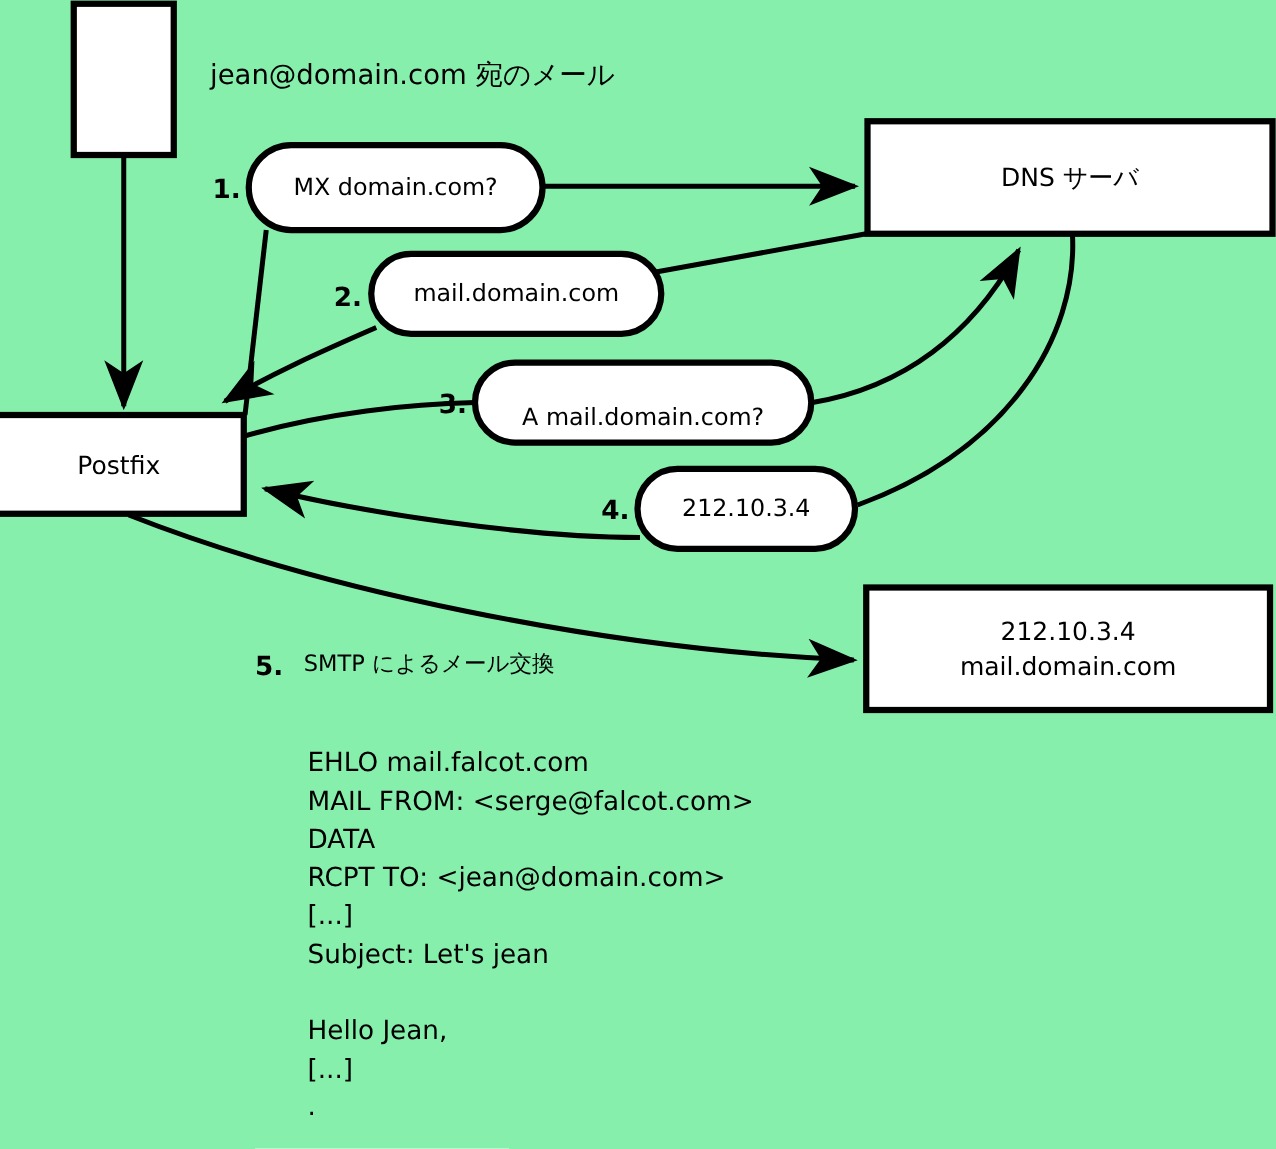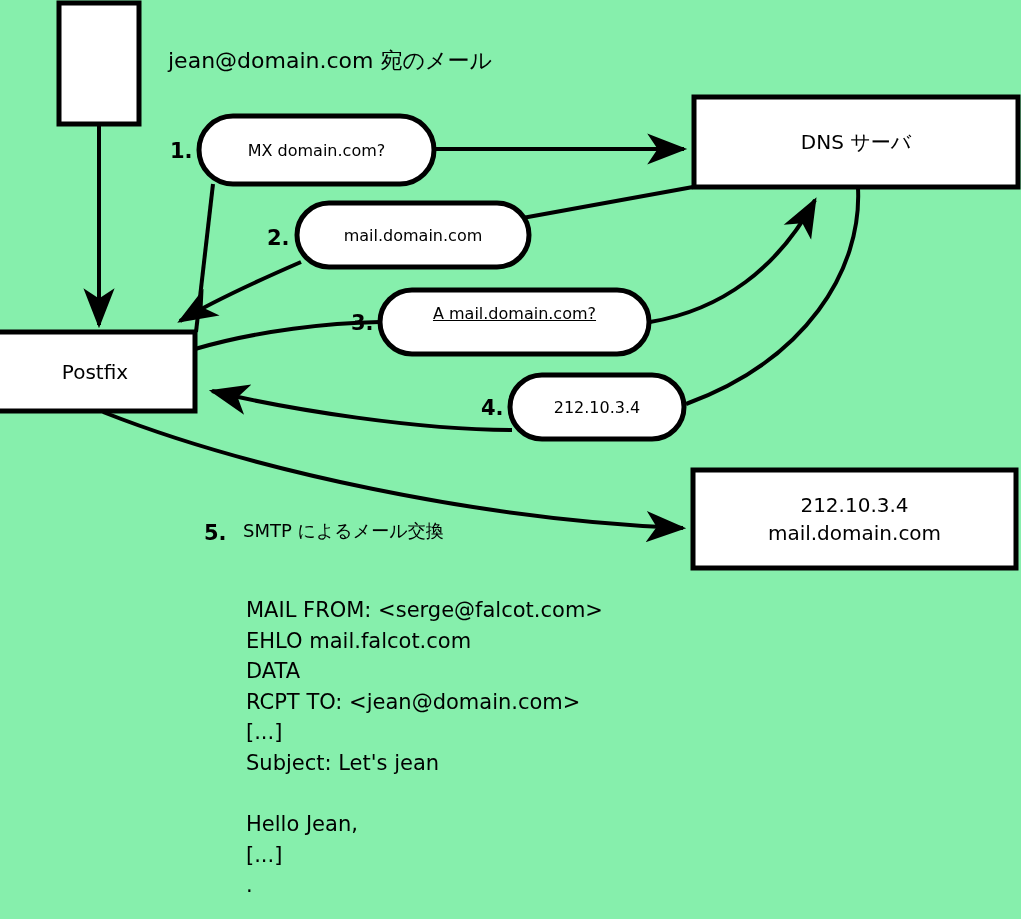--- a/index.html
+++ b/index.html
@@ -40,21 +40,21 @@
     white-space: pre;
   }
   .title-text {
     font-size: 22px;
     letter-spacing: 0px;
   }
   .box-text {
     font-size: 20px;
   }
   .bubble-text {
-    font-size: 16px;
+    font-size: 19px;
   }
   .step-num {
     position: absolute;
     font-size: 21px;
     font-weight: bold;
     white-space: pre;
   }
   .mono-block {
     position: absolute;
     font-size: 21px;
@@ -134,21 +134,21 @@
   <div class="step-num" style="left:351px; top:311px;">3.</div>
 
   <div class="step-num" style="left:481px; top:396px;">4.</div>
 
   <div class="step-num" style="left:204px; top:521px;">5.</div>
 
   <div class="node-text bubble-text" style="left:199px; top:116px; width:235px; height:68px;">MX domain.com?</div>
 
   <div class="node-text bubble-text" style="left:297px; top:203px; width:232px; height:64px;">mail.domain.com</div>
 
-  <div class="node-text bubble-text" style="left:380px; top:281px; width:269px; height:64px;text-decoration:underline;">A mail.domain.com?</div>
+  <div class="node-text bubble-text" style="left:380px; top:302px; width:269px; height:64px;">A mail.domain.com?</div>
 
   <div class="node-text bubble-text" style="left:510px; top:375px; width:174px; height:64px;">212.10.3.4</div>
 
   <div class="step5-label" style="left:243px; top:519px;">SMTP によるメール交換</div>
 
-  <div class="mono-block" style="left:246px; top:595px;"><div>MAIL FROM: &lt;serge@falcot.com&gt;</div><div>EHLO mail.falcot.com</div><div>DATA</div><div>RCPT TO: &lt;jean@domain.com&gt;</div><div>[...]</div><div>Subject: Let's jean</div><div>&nbsp;</div><div>Hello Jean,</div><div>[...]</div><div>.</div></div>
+  <div class="mono-block" style="left:246px; top:595px;"><div>EHLO mail.falcot.com</div><div>MAIL FROM: &lt;serge@falcot.com&gt;</div><div>DATA</div><div>RCPT TO: &lt;jean@domain.com&gt;</div><div>[...]</div><div>Subject: Let's jean</div><div>&nbsp;</div><div>Hello Jean,</div><div>[...]</div><div>.</div></div>
 
 </div>
 
 </body></html>

